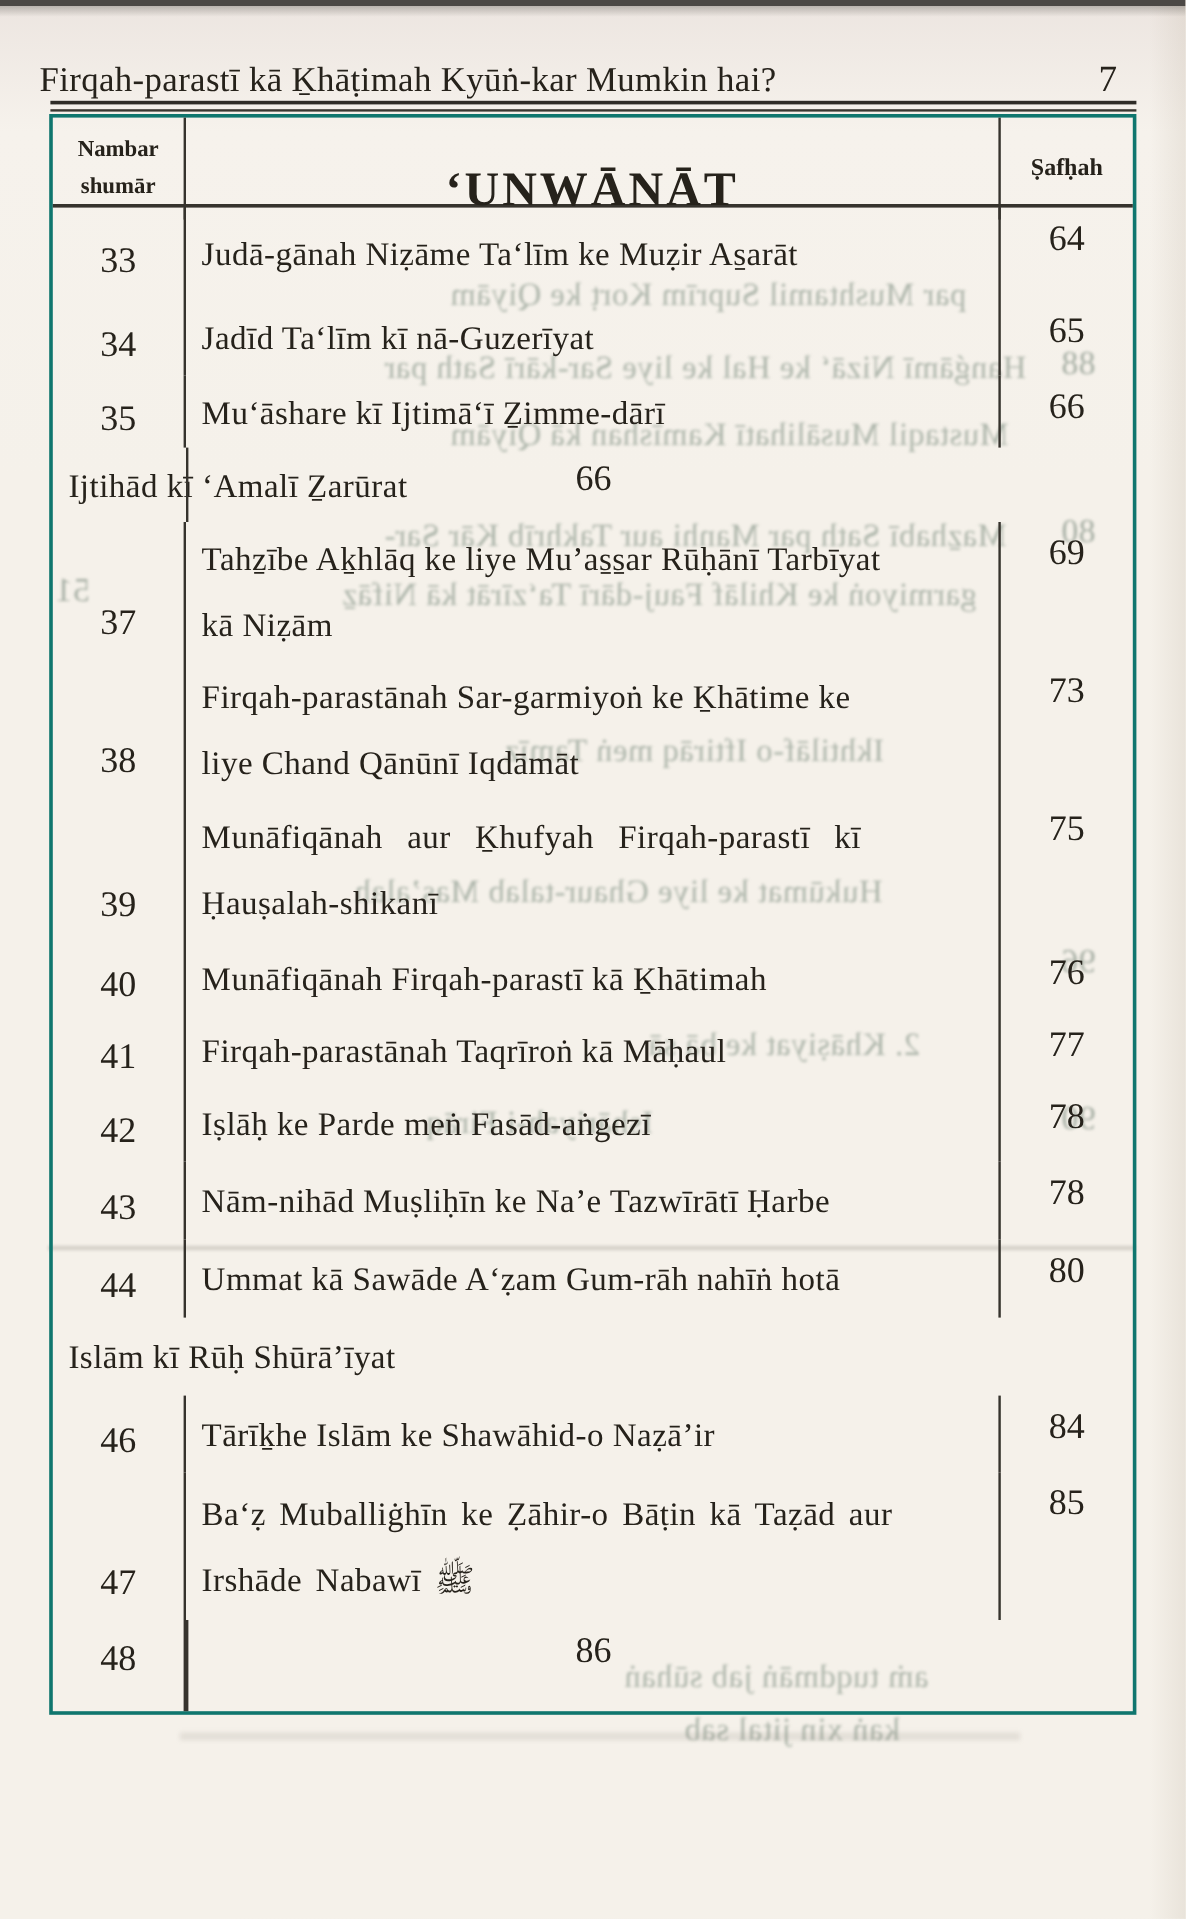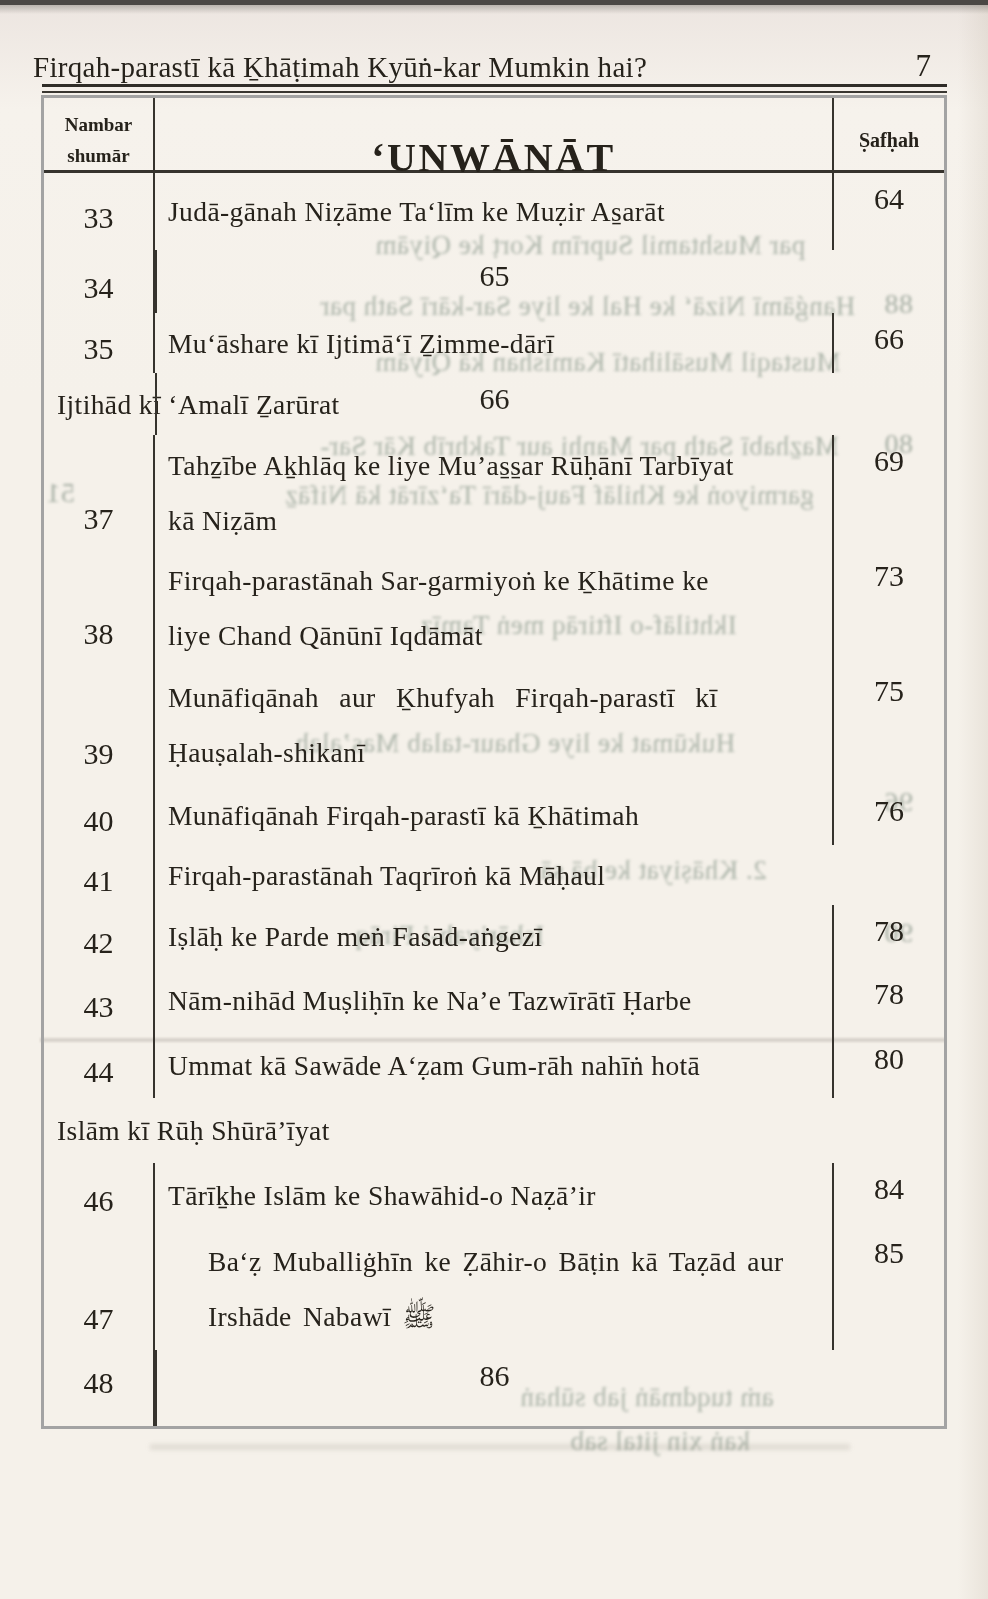--- a/index.html
+++ b/index.html
@@ -22,21 +22,21 @@
   
   .page-head{position:absolute;left:33px;top:48px;width:900px;
     display:flex;justify-content:space-between;align-items:flex-end;}
   .head-title{font-size:29px;letter-spacing:.3px;}
   .head-page{font-size:31px;padding-right:2px;}
   .head-rule{position:absolute;left:42px;top:84px;width:905px;height:4px;
     border-top:3px solid #2f2c27;border-bottom:2px solid #3a3731;}
 
   
   .toc-table{position:absolute;left:41px;top:95px;width:906px;height:1334px;
-    border:3px solid #a3a3a3;box-sizing:border-box;
+    border:3px solid #0f766e;box-sizing:border-box;
     display:flex;flex-direction:column;background:transparent;z-index:2;}
   .thead{display:grid;grid-template-columns:111px 1fr 112px;
     border-bottom:3px solid #36332d;height:72px;flex:none;}
   .th-no{border-right:2.5px solid #36332d;display:flex;flex-direction:column;
     justify-content:center;align-items:center;font-weight:bold;font-size:19px;line-height:1.6;}
   .th-title{display:flex;justify-content:center;align-items:center;
     font-weight:bold;font-size:40px;letter-spacing:2.5px;padding-bottom:2px;margin-top:36px;}
   .th-page{border-left:2.5px solid #36332d;display:flex;justify-content:center;
     align-items:center;font-weight:bold;font-size:20px;}
 
@@ -46,21 +46,21 @@
     display:flex;justify-content:center;align-items:center;padding-top:12px;box-sizing:border-box;}
   .cell-title{padding:0 8px 0 13px;font-size:27.5px;letter-spacing:.4px;line-height:2.0;
     display:flex;align-items:center;white-space:pre;box-sizing:border-box;}
   .cell-page{border-left:2.5px solid #36332d;font-size:30px;
     display:flex;justify-content:center;align-items:flex-start;padding-top:9px;box-sizing:border-box;}
   .row.h2 .cell-no{align-items:flex-end;padding:0 0 14px 0;}
   .row.last{flex:1;}
   .row.last .cell-title{align-items:flex-start;padding-top:8px;}
   .row.last .cell-no{align-items:flex-start;padding-top:16px;}
   .row.spread .cell-title{word-spacing:13px;}
-  .row.spread-sm .cell-title{word-spacing:4px;margin-left:40px;}
+  .row.spread-sm .cell-title{word-spacing:4px;}
 
   
   .ghost{position:absolute;z-index:1;transform:scaleX(-1);
     color:rgba(120,137,124,.58);filter:blur(1.4px);
     font-size:27px;white-space:nowrap;letter-spacing:.5px;}
   .ghost.num{font-size:28px;color:rgba(116,132,120,.62);}
   .streak{position:absolute;left:40px;width:906px;height:4px;z-index:1;
     background:rgba(150,144,132,.30);filter:blur(1.2px);}
   .streak2{position:absolute;left:150px;width:700px;height:6px;z-index:1;
     background:rgba(140,134,124,.18);filter:blur(2px);}
@@ -109,20 +109,21 @@
   </div>
 
   <div class="tbody">
     <div class="row h1" style="height:77px">
       <div class="cell-no">33</div>
       <div class="cell-title">Judā-gānah Niẓāme Taʻlīm ke Muẓir As̱arāt</div>
       <div class="cell-page">64</div>
     </div>
     <div class="row h1" style="height:63px">
       <div class="cell-no">34</div>
+      <div class="cell-title">Jadīd Taʻlīm kī nā-Guzerīyat</div>
       <div class="cell-page">65</div>
     </div>
     <div class="row h1" style="height:60px">
       <div class="cell-no">35</div>
       <div class="cell-title">Muʻāshare kī Ijtimāʻī Ẕimme-dārī</div>
       <div class="cell-page">66</div>
     </div>
     <div class="row h1" style="height:62px">
       <div class="cell-title">Ijtihād kī ʻAmalī Ẕarūrat</div>
       <div class="cell-page">66</div>
@@ -146,20 +147,21 @@
       <div class="cell-page">75</div>
     </div>
     <div class="row h1" style="height:60px">
       <div class="cell-no">40</div>
       <div class="cell-title">Munāfiqānah Firqah-parastī kā Ḵhātimah</div>
       <div class="cell-page">76</div>
     </div>
     <div class="row h1" style="height:60px">
       <div class="cell-no">41</div>
       <div class="cell-title">Firqah-parastānah Taqrīroṅ kā Māḥaul</div>
+      <div class="cell-page">77</div>
     </div>
     <div class="row h1" style="height:63px">
       <div class="cell-no">42</div>
       <div class="cell-title">Iṣlāḥ ke Parde meṅ Fasād-aṅgezī</div>
       <div class="cell-page">78</div>
     </div>
     <div class="row h1" style="height:65px">
       <div class="cell-no">43</div>
       <div class="cell-title">Nām-nihād Muṣliḥīn ke Na’e Tazwīrātī Ḥarbe</div>
       <div class="cell-page">78</div>

